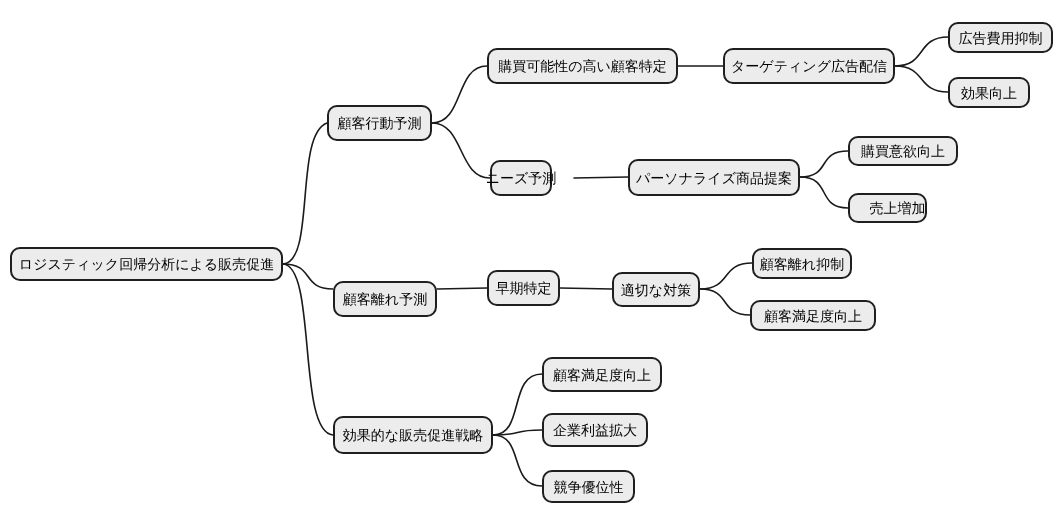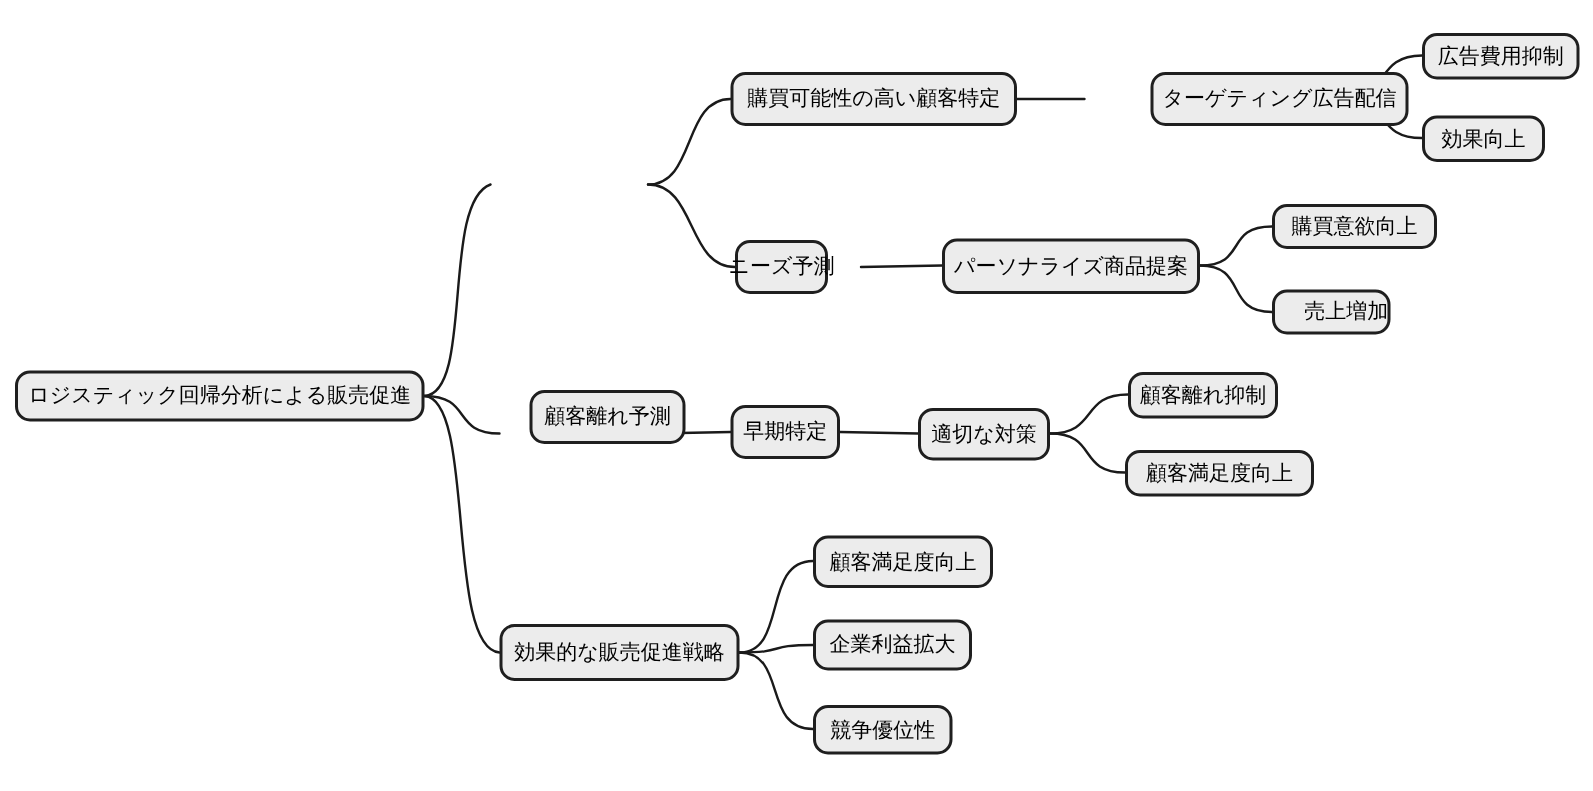--- a/index.html
+++ b/index.html
@@ -39,28 +39,28 @@
     border-radius: 10px;
     font-size: 14px;
     color: #000000;
     white-space: nowrap;
     line-height: 1;
   }
   
   .n-root            { left: 10px;  top: 247px; width: 273px; height: 34px; }
   .n-behavior        { left: 327px; top: 105px; width: 105px; height: 36px; }
   .n-highpurchase    { left: 487px; top: 48px;  width: 191px; height: 36px; }
-  .n-targetads       { left: 723px; top: 48px;  width: 172px; height: 36px; margin-left: 44px; }
+  .n-targetads       { left: 723px; top: 48px;  width: 172px; height: 36px; }
   .n-adcost          { left: 948px; top: 22px;  width: 105px; height: 31px; }
   .n-effectup        { left: 948px; top: 77px;  width: 82px;  height: 31px; }
   .n-needs           { left: 490px; top: 160px; width: 62px;  height: 36px; }
   .n-personalize     { left: 628px; top: 159px; width: 172px; height: 37px; }
   .n-motivation      { left: 848px; top: 136px; width: 110px; height: 30px; }
   .n-salesup         { left: 848px; top: 193px; width: 79px;  height: 30px; padding-left: 20px; }
-  .n-churn           { left: 333px; top: 260px; width: 104px; height: 36px; margin-left: 20px; }
+  .n-churn           { left: 333px; top: 281px; width: 104px; height: 36px; }
   .n-earlyid         { left: 487px; top: 270px; width: 73px;  height: 36px; }
   .n-measures        { left: 612px; top: 272px; width: 88px;  height: 35px; }
   .n-churnreduce     { left: 752px; top: 248px; width: 100px; height: 31px; }
   .n-longterm        { left: 750px; top: 300px; width: 126px; height: 31px; }
   .n-strategy        { left: 333px; top: 416px; width: 160px; height: 38px; }
   .n-satisfaction    { left: 542px; top: 357px; width: 120px; height: 35px; }
   .n-profit          { left: 542px; top: 413px; width: 106px; height: 34px; }
   .n-competitive     { left: 542px; top: 470px; width: 93px;  height: 33px; }
 </style>
 </head>
@@ -84,20 +84,21 @@
     <path d="M560,288 L612,289"></path>
     <path d="M700,289 C732,289 720,263 752,263"></path>
     <path d="M700,289 C732,289 718,315 750,315"></path>
     <path d="M493,435 C525,435 508,374 542,374"></path>
     <path d="M493,435 C525,435 510,430 542,430"></path>
     <path d="M493,435 C525,435 508,486 542,486"></path>
   </svg>
 
   <div class="node n-root">ロジスティック回帰分析による販売促進</div>
 
+  <div class="node n-behavior">顧客行動予測</div>
   <div class="node n-highpurchase">購買可能性の高い顧客特定</div>
   <div class="node n-targetads">ターゲティング広告配信</div>
   <div class="node n-adcost">広告費用抑制</div>
   <div class="node n-effectup">効果向上</div>
   <div class="node n-needs">ニーズ予測</div>
   <div class="node n-personalize">パーソナライズ商品提案</div>
   <div class="node n-motivation">購買意欲向上</div>
   <div class="node n-salesup">売上増加</div>
 
   <div class="node n-churn">顧客離れ予測</div>

